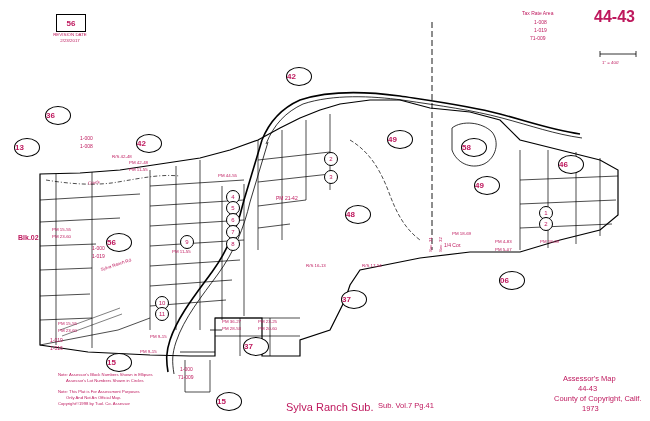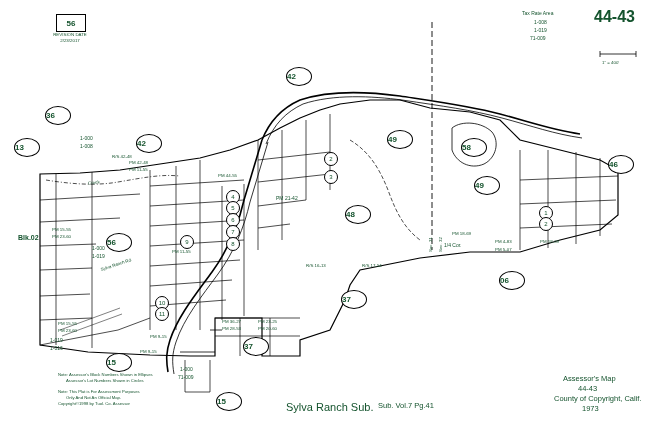--- a/index.html
+++ b/index.html
@@ -1,17 +1,17 @@
 <!DOCTYPE html>
 <html><head>
 <meta charset="utf-8">
 <style>
   html,body{margin:0;padding:0;background:#fff;}
   #page{position:relative;width:650px;height:421px;background:#ffffff;
-        font-family:"Liberation Sans",sans-serif;color:#14532d;overflow:hidden;}
+        font-family:"Liberation Sans",sans-serif;color:#be185d;overflow:hidden;}
   .t{position:absolute;white-space:nowrap;font-family:"Liberation Sans",sans-serif;}
   .ctr{transform:translateX(-50%);}
   .b{font-weight:bold;}
   .ellipse{position:absolute;border:1.2px solid #000;border-radius:50%;
            display:flex;align-items:center;justify-content:flex-start;
            font-size:8px;font-weight:bold;background:#fff;}
   .circle{position:absolute;border:1px solid #000;border-radius:50%;
           display:flex;align-items:center;justify-content:center;
           font-size:6px;background:#fff;}
   .boxnum{position:absolute;border:1.2px solid #000;background:#fff;
@@ -118,21 +118,21 @@
     </div>
   <div class="ellipse" style="left:286px;top:67px;width:24px;height:17px;">
       <span>42</span>
     </div>
   <div class="ellipse" style="left:387px;top:130px;width:24px;height:17px;">
       <span>49</span>
     </div>
   <div class="ellipse" style="left:461px;top:138px;width:24px;height:17px;">
       <span>58</span>
     </div>
-  <div class="ellipse" style="left:608px;top:155px;width:24px;height:17px;">
+  <div class="ellipse" style="left:558px;top:155px;width:24px;height:17px;">
       <span>46</span>
     </div>
   <div class="ellipse" style="left:474px;top:176px;width:24px;height:17px;">
       <span>49</span>
     </div>
   <div class="ellipse" style="left:345px;top:205px;width:24px;height:17px;">
       <span>48</span>
     </div>
   <div class="ellipse" style="left:106px;top:233px;width:24px;height:17px;">
       <span>56</span>

